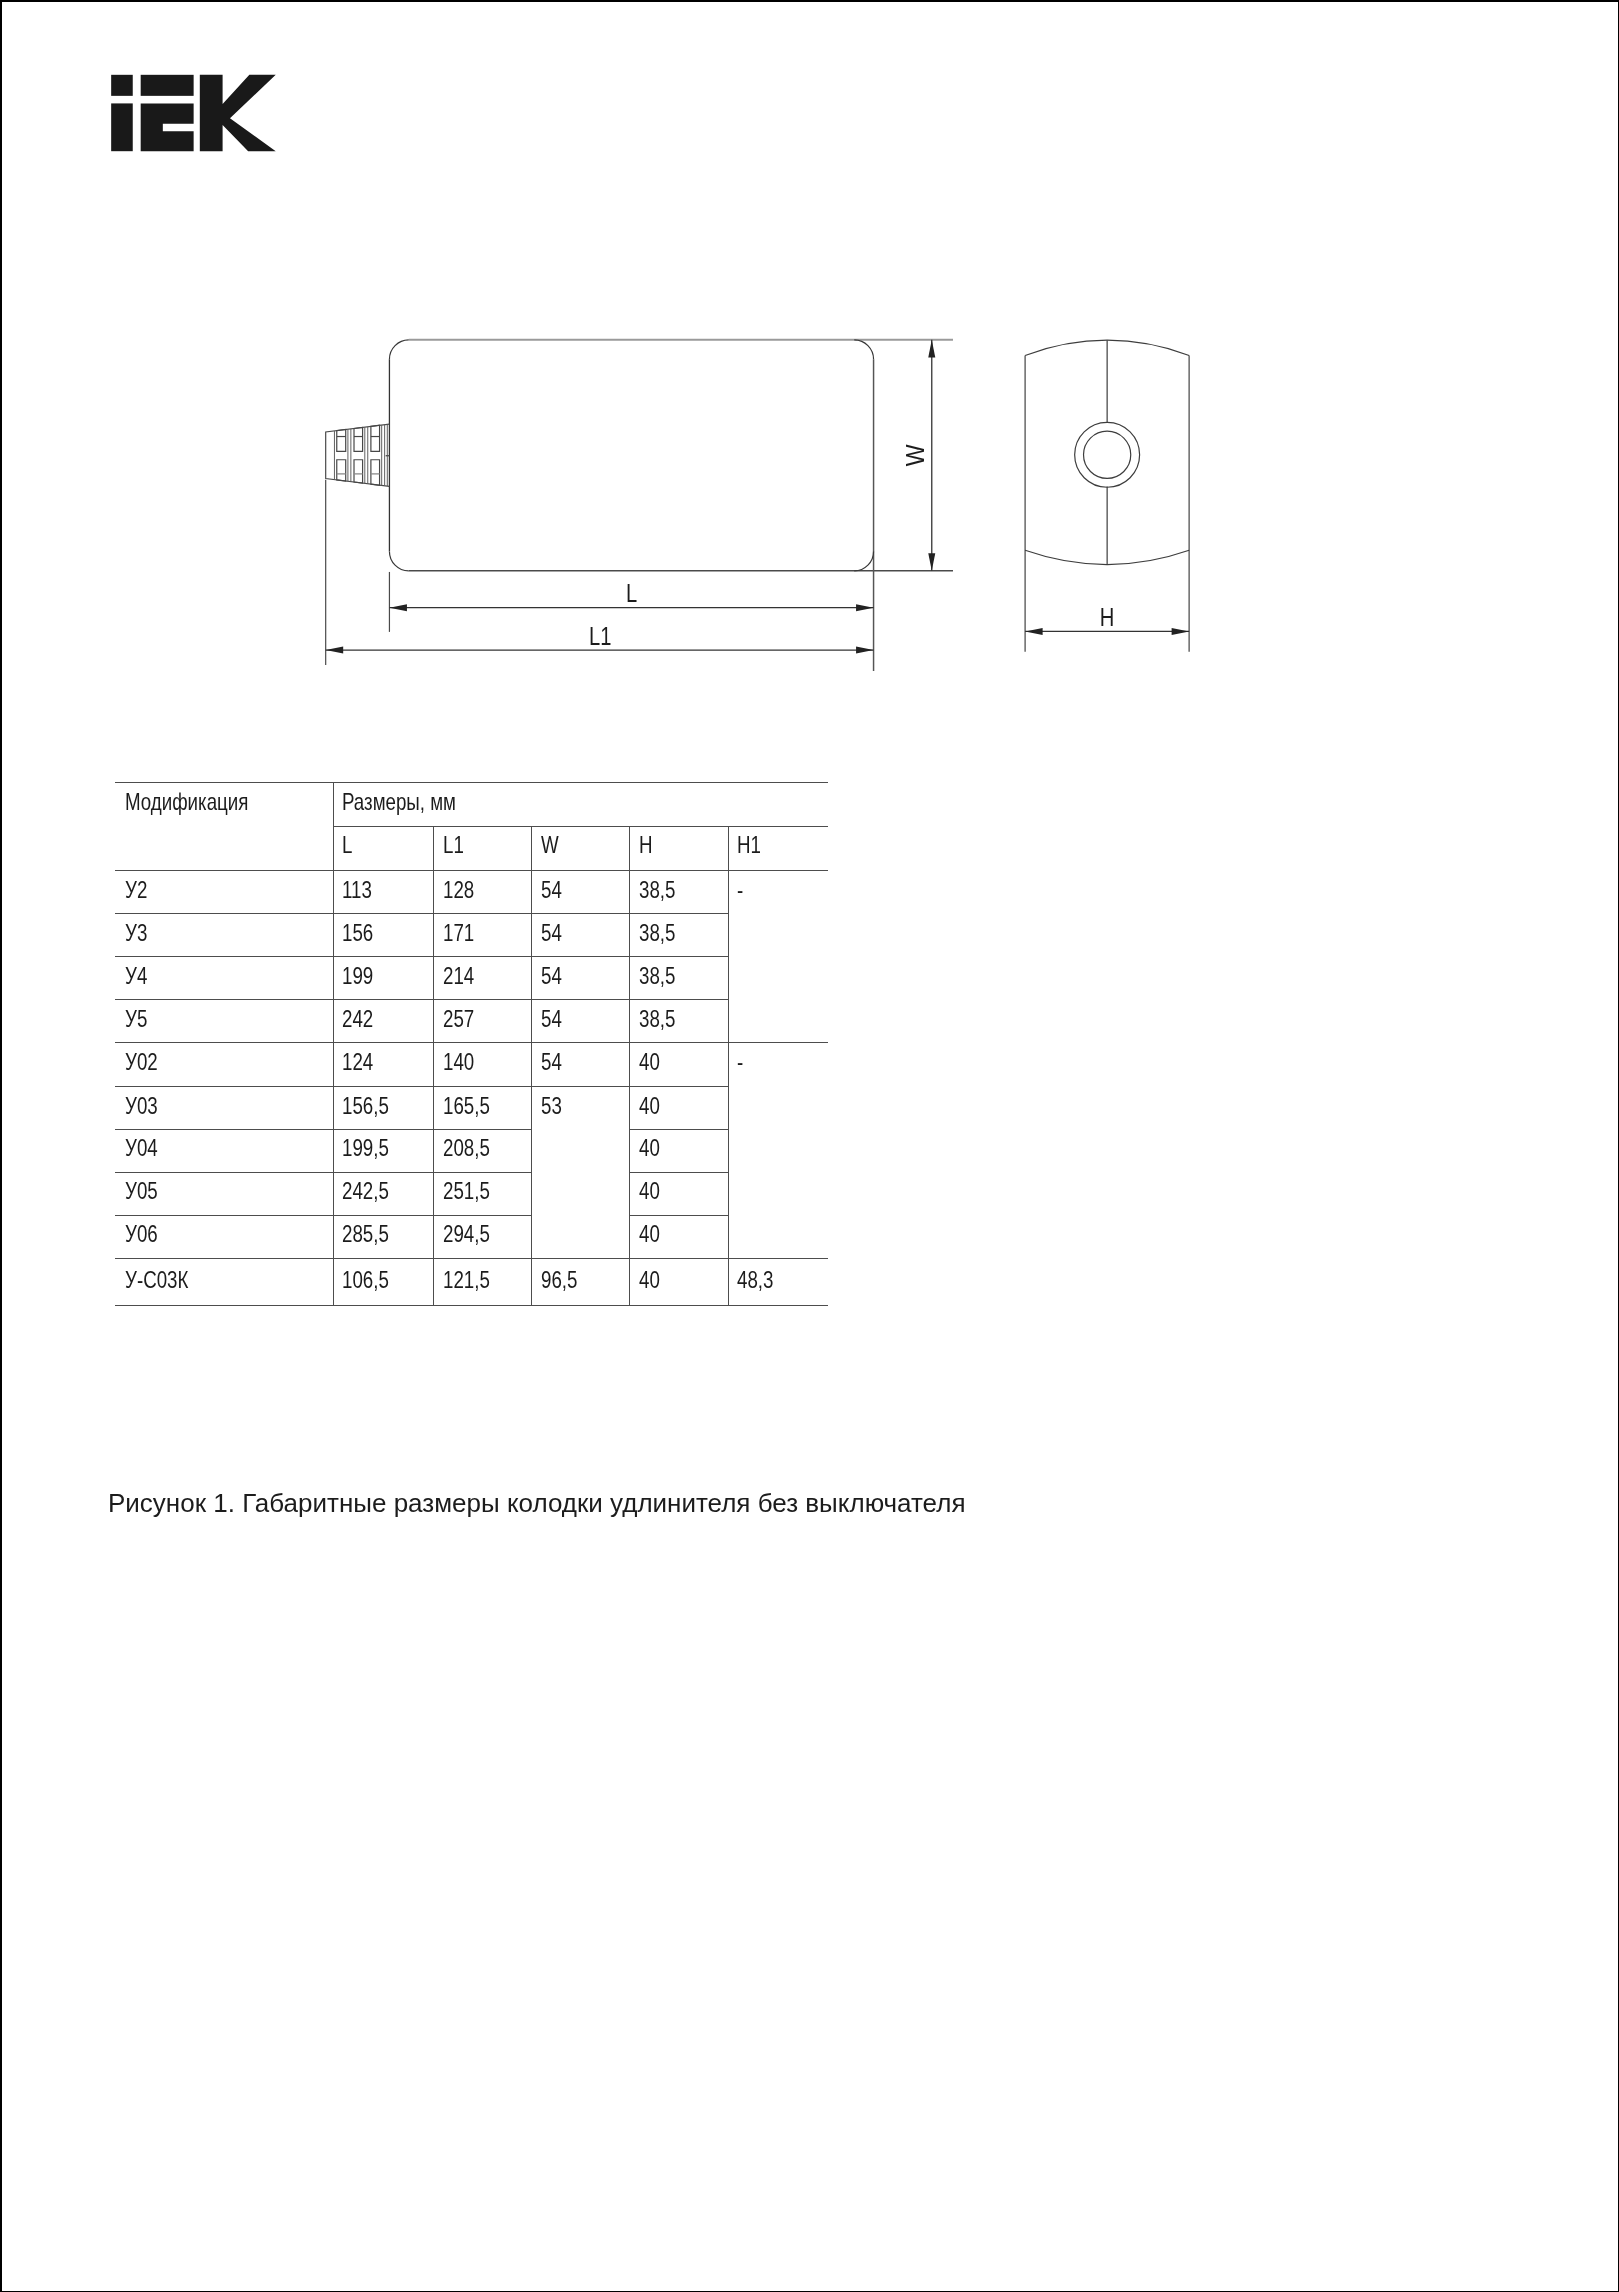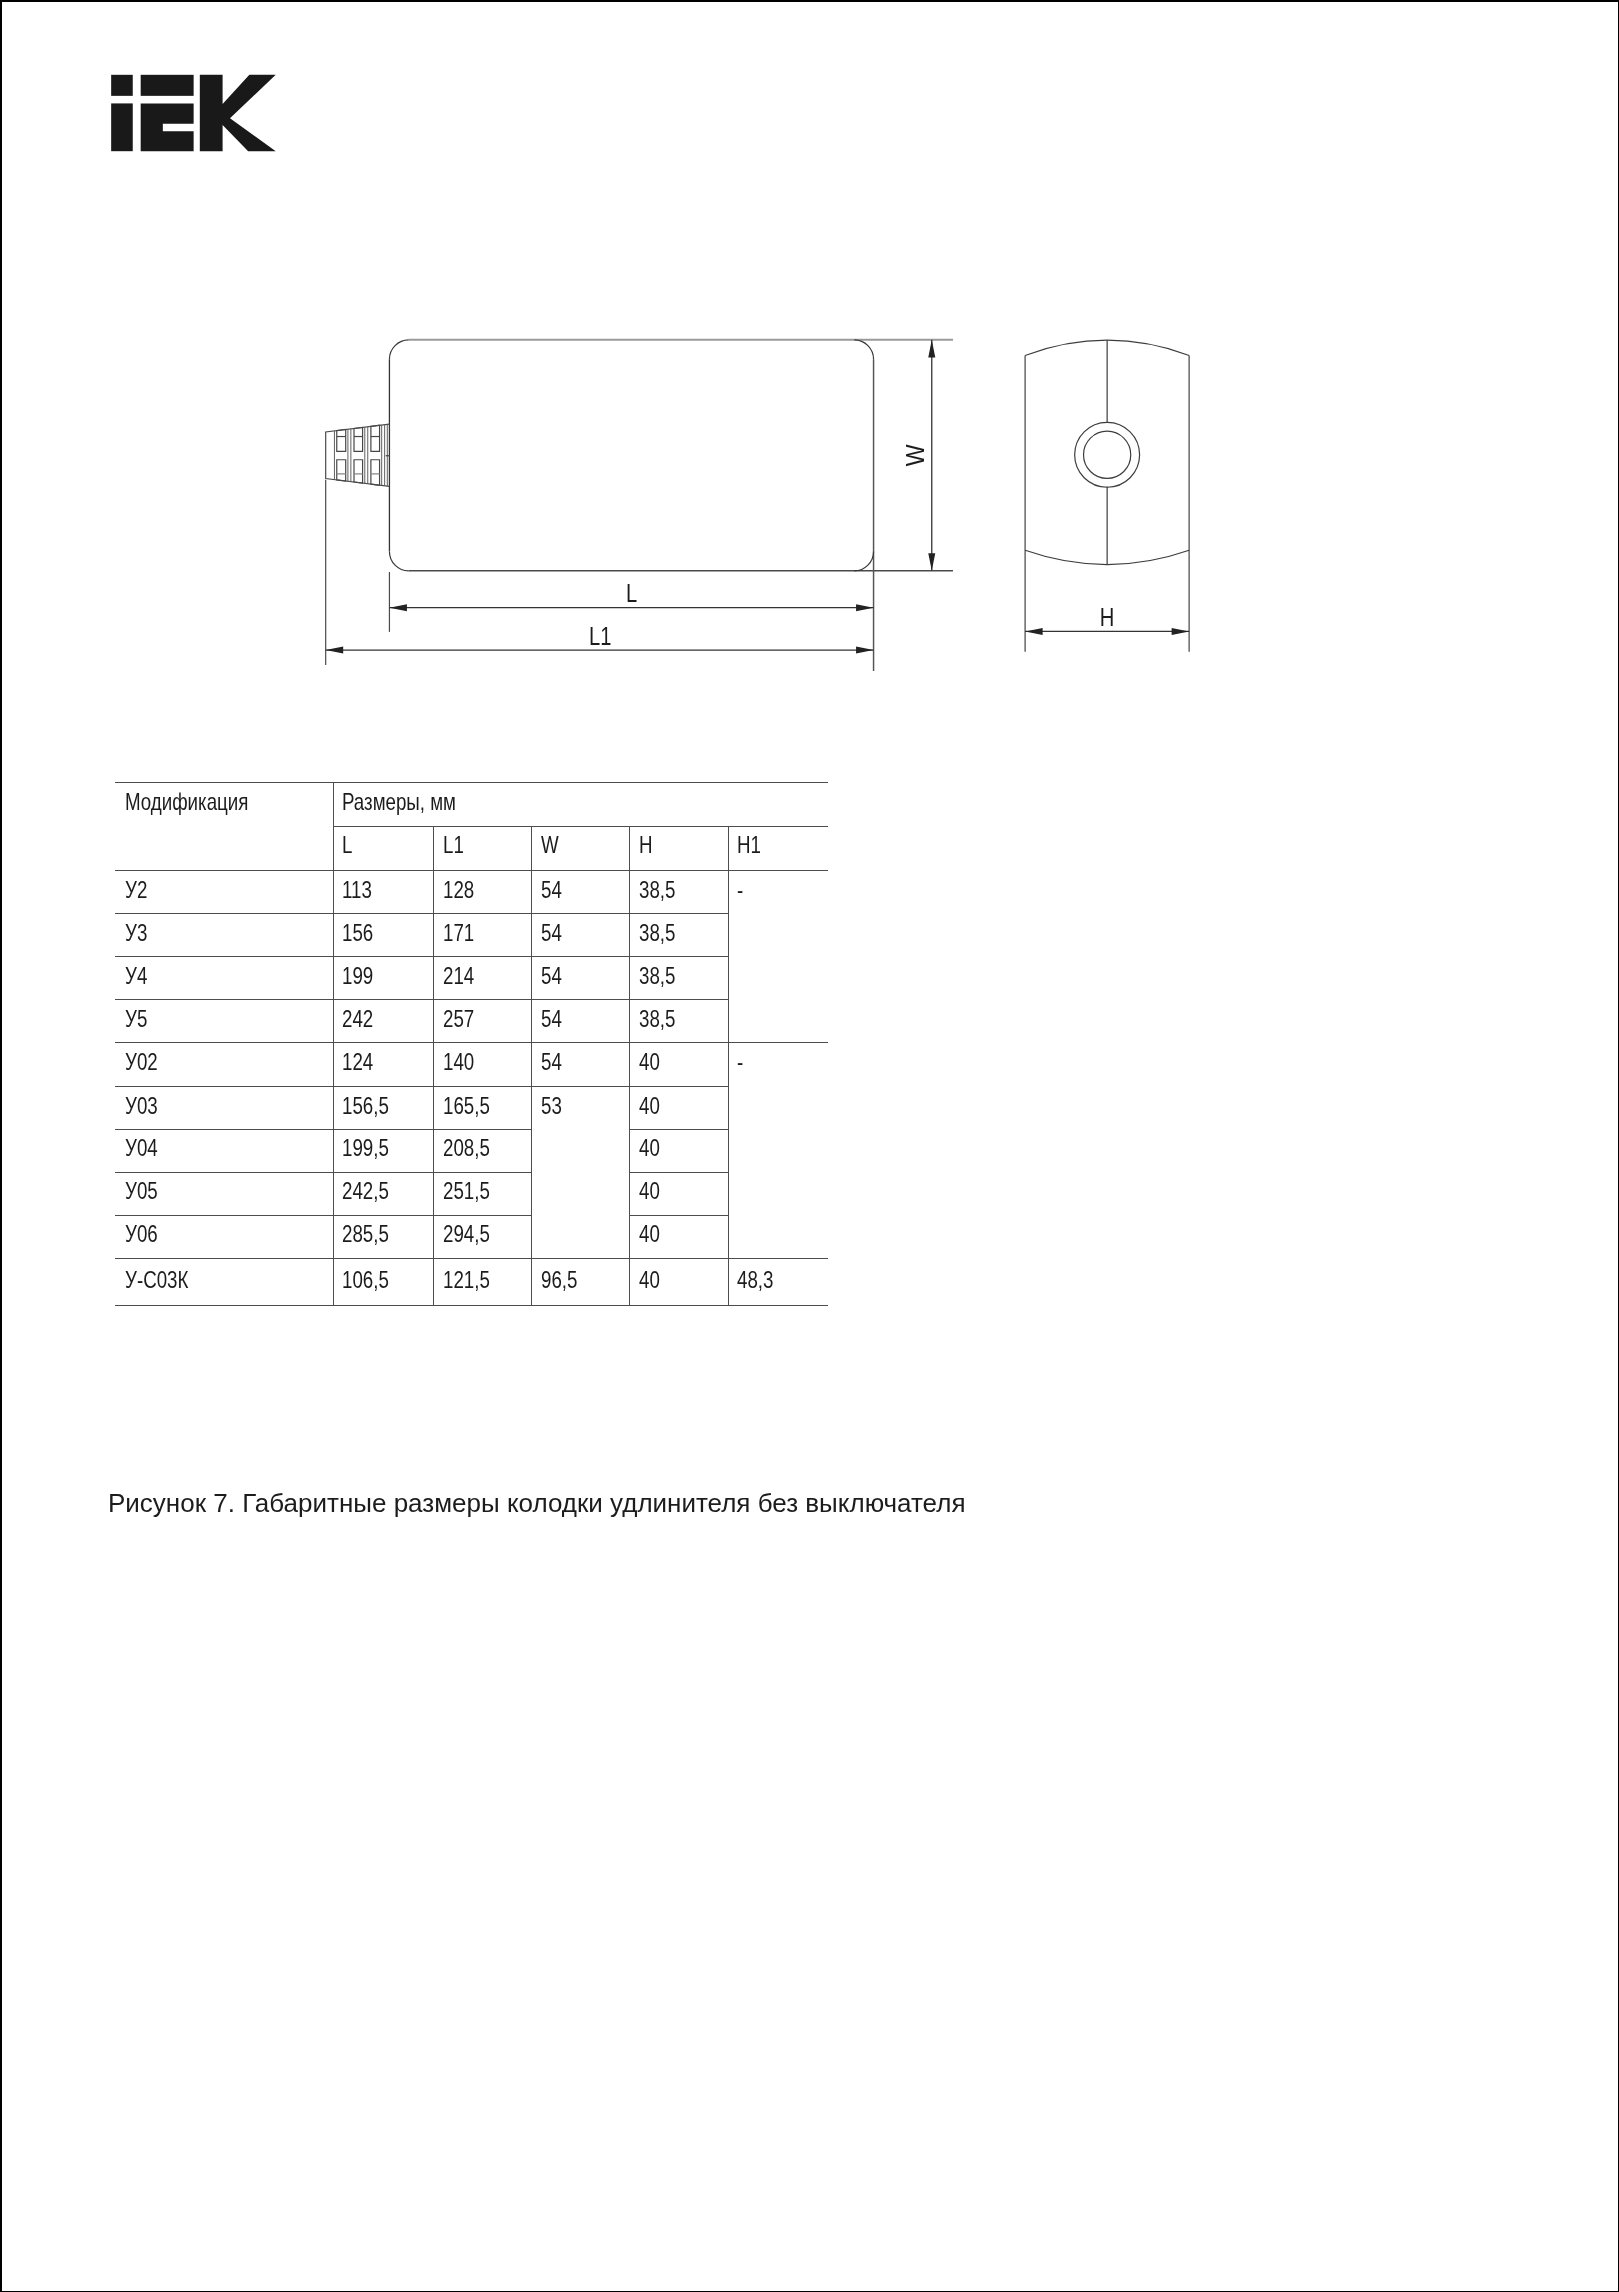--- a/index.html
+++ b/index.html
@@ -198,14 +198,14 @@
 <div class="ct" style="left:443px;top:1212px;height:43px;line-height:43px;">294,5</div>
 <div class="ct" style="left:639px;top:1212px;height:43px;line-height:43px;">40</div>
 <div class="ct" style="left:125px;top:1256px;height:47px;line-height:47px;">У-С03К</div>
 <div class="ct" style="left:342px;top:1256px;height:47px;line-height:47px;">106,5</div>
 <div class="ct" style="left:443px;top:1256px;height:47px;line-height:47px;">121,5</div>
 <div class="ct" style="left:541px;top:1256px;height:47px;line-height:47px;">96,5</div>
 <div class="ct" style="left:639px;top:1256px;height:47px;line-height:47px;">40</div>
 <div class="ct" style="left:737px;top:1256px;height:47px;line-height:47px;">48,3</div>
 </div>
 
-<div id="caption">Рисунок 7. Габаритные размеры колодки удлинителя без выключателя</div>
+<div id="caption">Рисунок 1. Габаритные размеры колодки удлинителя без выключателя</div>
 
 
 </body></html>

